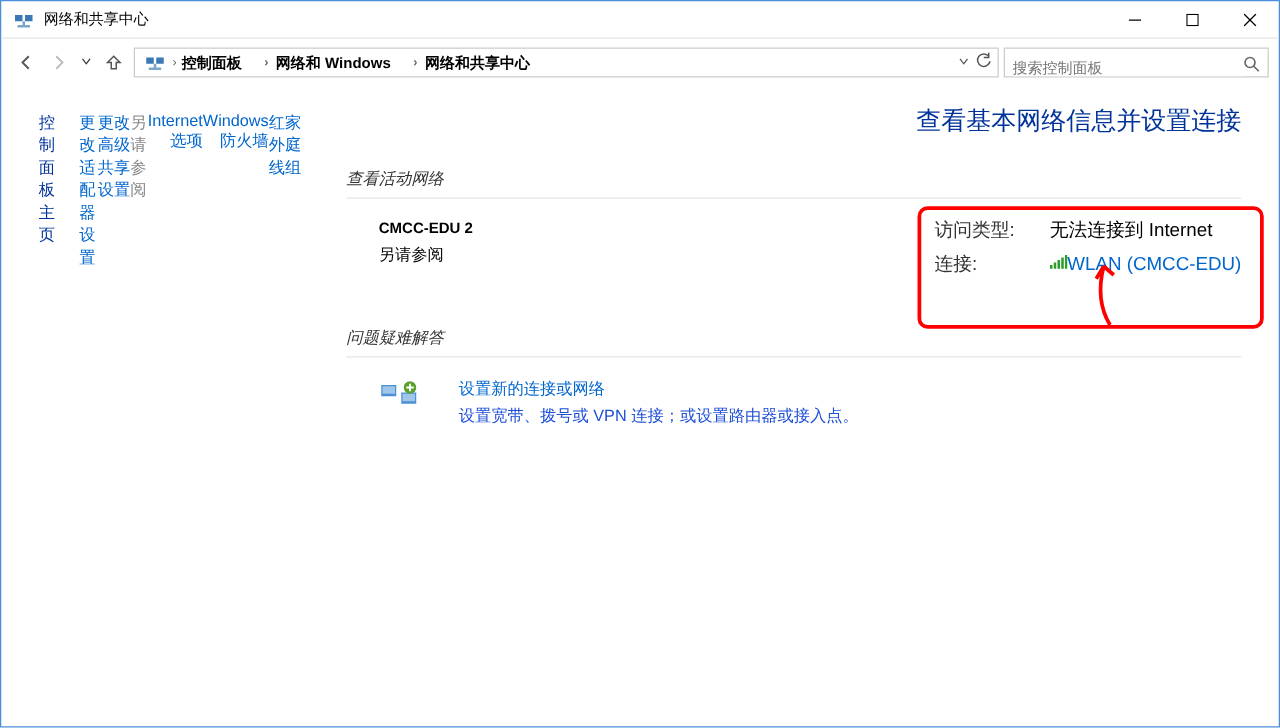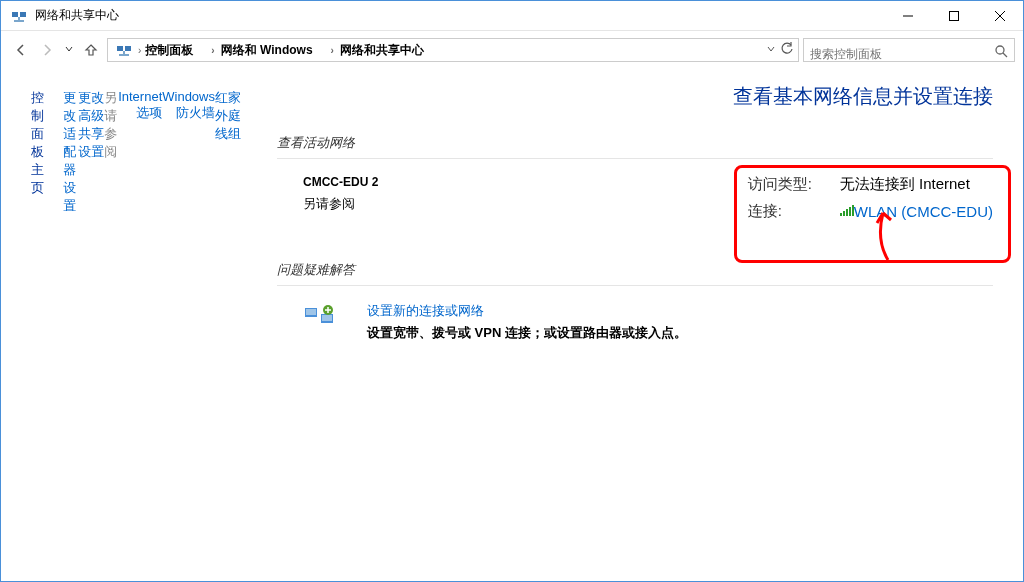--- a/index.html
+++ b/index.html
@@ -172,21 +172,21 @@
     }
 
     .task-item {
       display: flex;
       gap: 32px;
       padding-left: 26px;
       margin-bottom: 26px;
     }
     .task-icon { width: 32px; height: 32px; flex-shrink: 0; }
     .task-text .task-link { color: #0066cc; font-size: 13px; cursor: pointer; }
-    .task-text .task-desc { color: #000000; font-size: 13px; margin-top: 4px; font-weight: bold; }
+    .task-text .task-desc { color: #1d4ed8; font-size: 13px; margin-top: 4px; }
   </style>
 </head>
 <body>
 
 <div class="titlebar">
   <span class="titlebar-icon">
     <svg viewBox="0 0 16 16" width="16" height="16">
         <rect x="1" y="4" width="6" height="5" fill="#3b78b5"></rect>
         <rect x="9" y="4" width="6" height="5" fill="#3b78b5"></rect>
         <rect x="7" y="9" width="2" height="4" fill="#7aa6cc"></rect>

